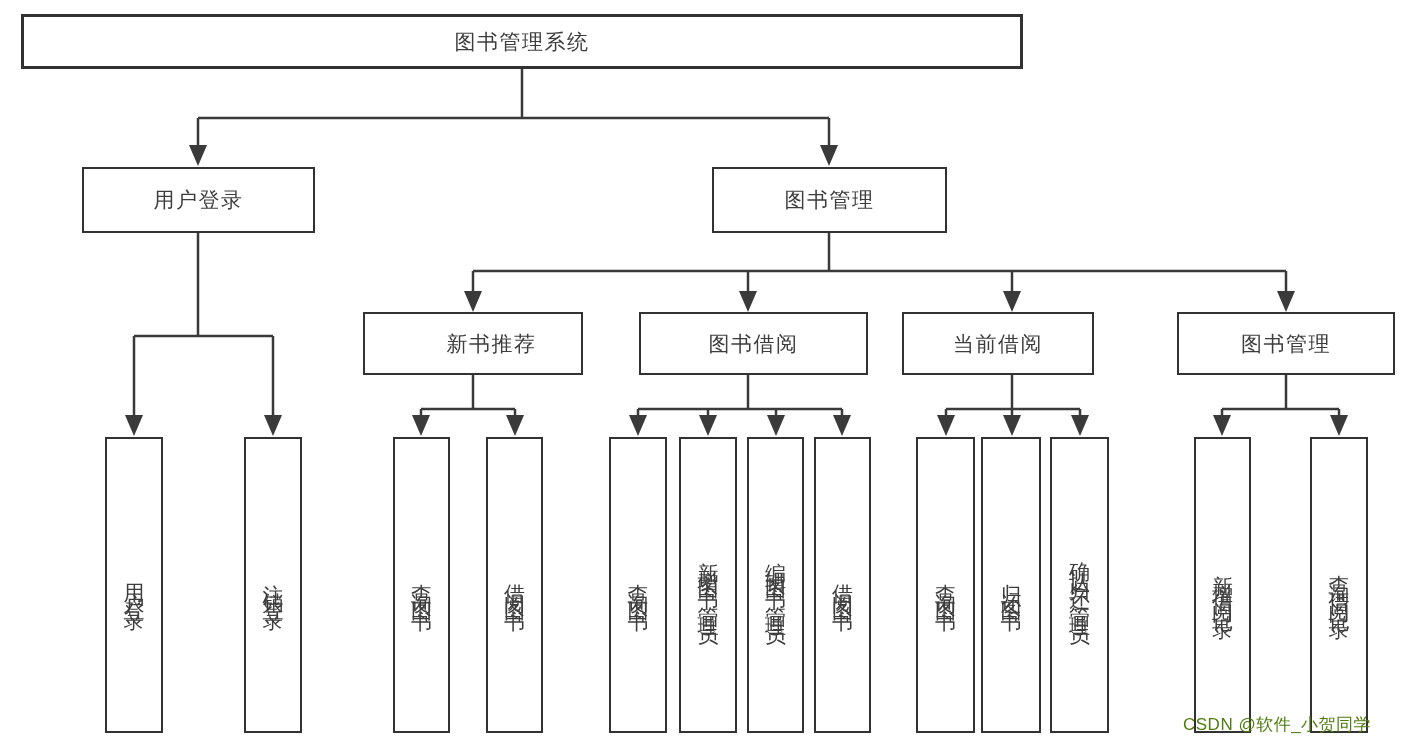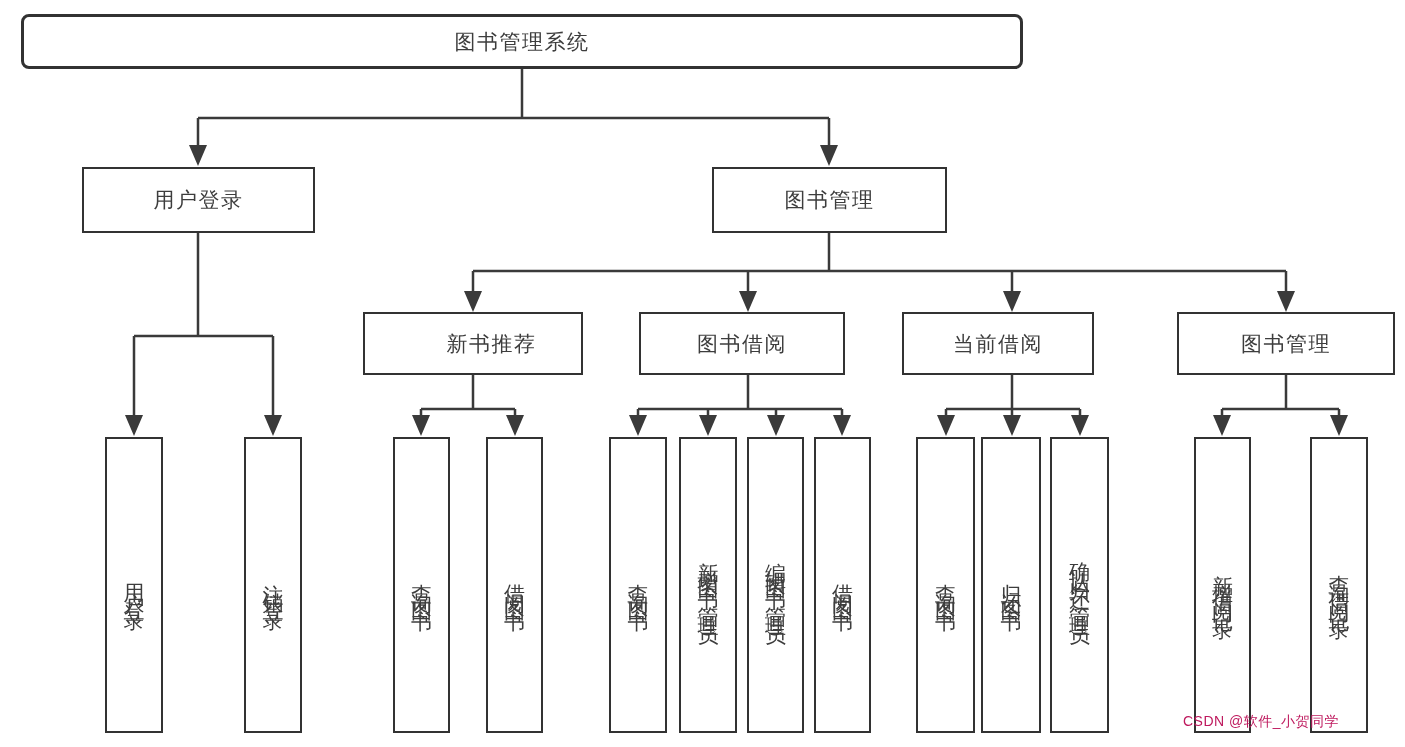--- a/index.html
+++ b/index.html
@@ -19,34 +19,34 @@
     background:#ffffff;
     display:flex;
     align-items:center;
     justify-content:center;
     color:#3d3d3d;
     font-size:21px;
     letter-spacing:1.5px;
     z-index:2;
     white-space:nowrap;
   }
-  .root{border-width:3px;border-radius:8px;}
+  .root{border-width:3px;}
   .leaf{
     writing-mode:vertical-rl;
     text-orientation:mixed;
     letter-spacing:9px;
     font-size:21px;
     white-space:normal;
   }
   .watermark{
     position:absolute;
     left:1183px;
     top:713px;
-    font-size:14px;
-    color:#be185d;
+    font-size:17px;
+    color:#4d7c0f;
     letter-spacing:0.5px;
     z-index:6;
     white-space:nowrap;
   }
 </style>
 </head>
 <body>
 
 <div class="canvas">
 
@@ -104,21 +104,21 @@
          M1213 415 L1231 415 L1222 436 Z
          M1330 415 L1348 415 L1339 436 Z" fill="#3a3a3a" stroke="none"></path>
   </svg>
 
   <div class="node root" style="left:21px;top:14px;width:1002px;height:55px;">图书管理系统</div>
 
   <div class="node" style="left:82px;top:167px;width:233px;height:66px;">用户登录</div>
   <div class="node" style="left:712px;top:167px;width:235px;height:66px;">图书管理</div>
 
   <div class="node" style="left:363px;top:312px;width:220px;height:63px;padding-left:37px;">新书推荐</div>
-  <div class="node" style="left:639px;top:312px;width:206px;height:63px;">图书借阅</div>
+  <div class="node" style="left:639px;top:312px;width:229px;height:63px;">图书借阅</div>
   <div class="node" style="left:902px;top:312px;width:192px;height:63px;">当前借阅</div>
   <div class="node" style="left:1177px;top:312px;width:218px;height:63px;">图书管理</div>
 
   <div class="node leaf" style="left:105px;top:437px;width:58px;height:296px;">用户登录</div>
   <div class="node leaf" style="left:244px;top:437px;width:58px;height:296px;">注销登录</div>
 
   <div class="node leaf" style="left:393px;top:437px;width:57px;height:296px;">查询图书</div>
   <div class="node leaf" style="left:486px;top:437px;width:57px;height:296px;">借阅图书</div>
 
   <div class="node leaf" style="left:609px;top:437px;width:58px;height:296px;">查询图书</div>

